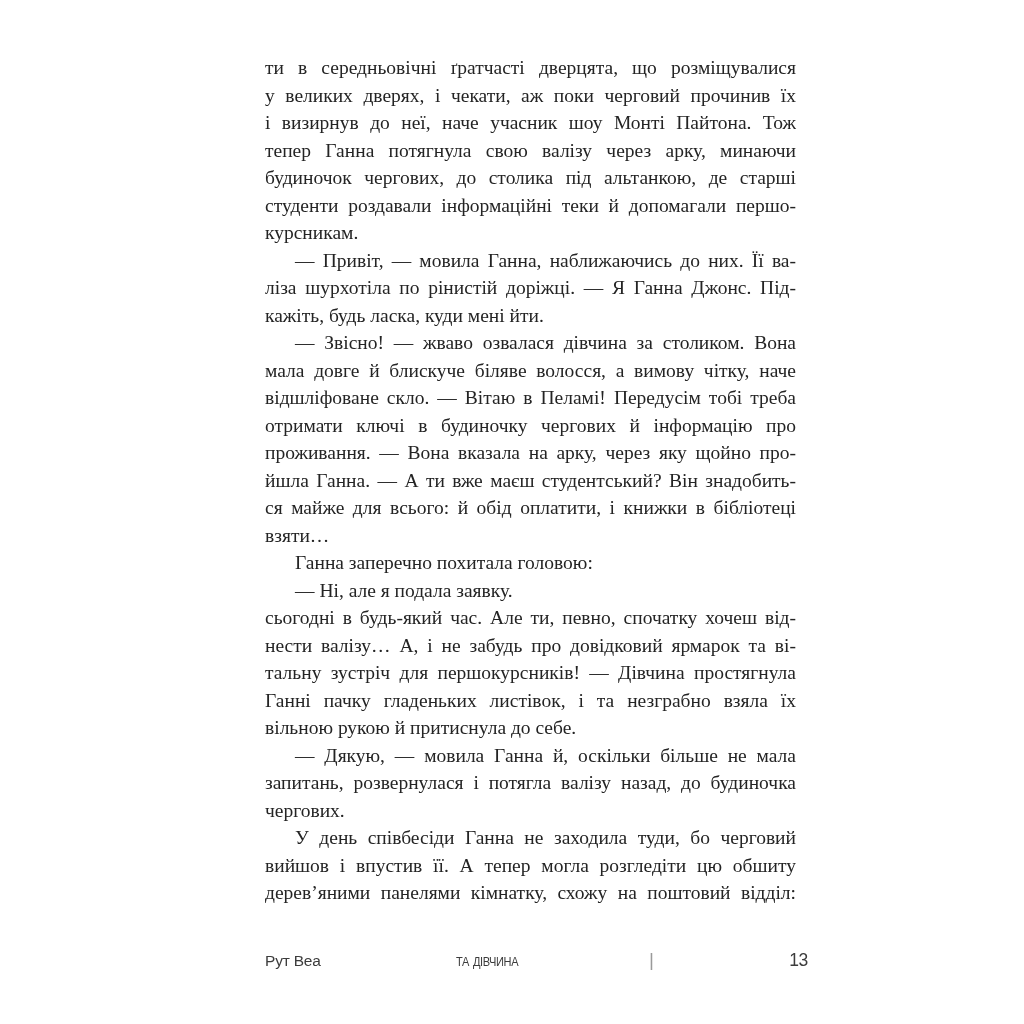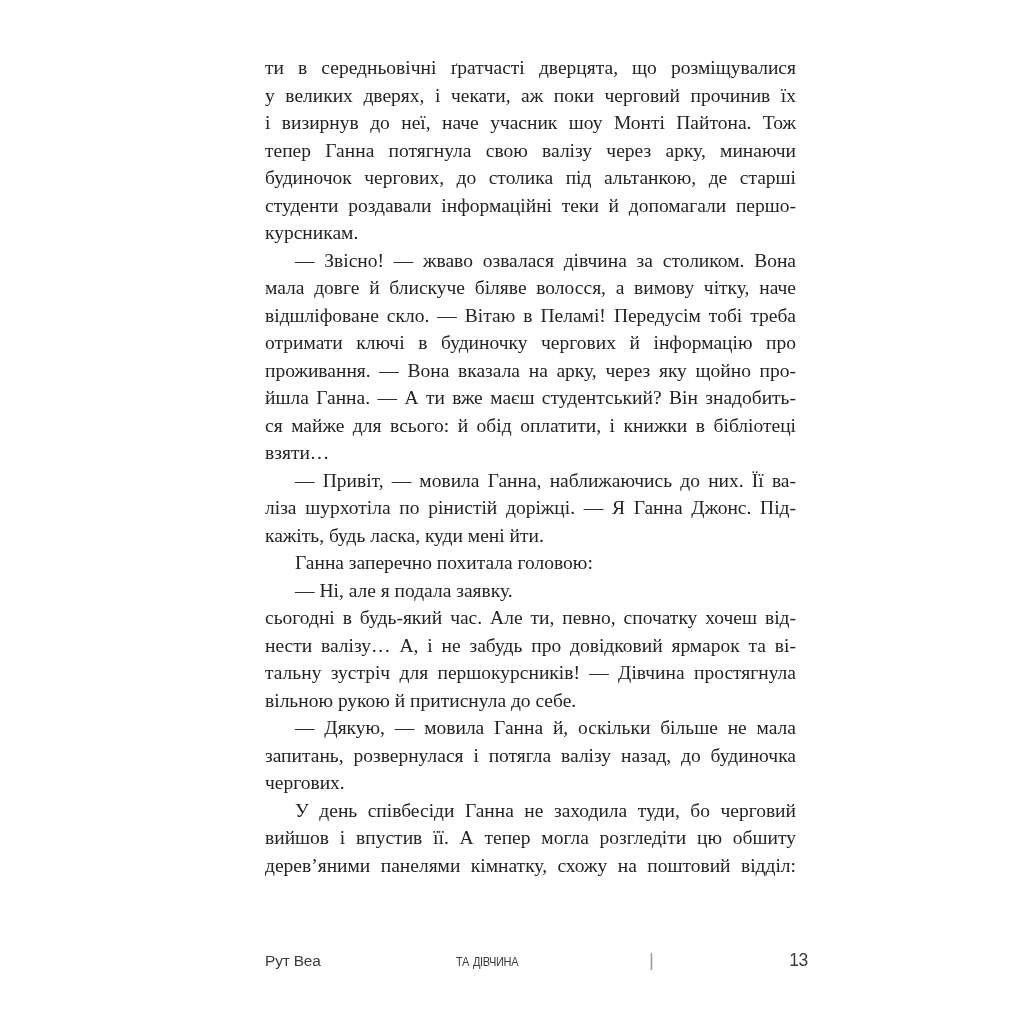--- a/index.html
+++ b/index.html
@@ -86,48 +86,49 @@
       <div class="line">ти в середньовічні ґратчасті дверцята, що розміщувалися</div>
       <div class="line">у великих дверях, і чекати, аж поки черговий прочинив їх</div>
       <div class="line">і визирнув до неї, наче учасник шоу Монті Пайтона. Тож</div>
       <div class="line">тепер Ганна потягнула свою валізу через арку, минаючи</div>
       <div class="line">будиночок чергових, до столика під альтанкою, де старші</div>
       <div class="line">студенти роздавали інформаційні теки й допомагали першо-</div>
       <div class="line last">курсникам.</div>
     </div>
 
     <div class="paragraph">
+      <div class="line indent">— Привіт, — мовила Ганна, наближаючись до них. Її ва-</div>
+      <div class="line">ліза шурхотіла по рінистій доріжці. — Я Ганна Джонс. Під-</div>
+      <div class="line last">кажіть, будь ласка, куди мені йти.</div>
+    </div>
+
+    <div class="paragraph">
       <div class="line indent">— Звісно! — жваво озвалася дівчина за столиком. Вона</div>
       <div class="line">мала довге й блискуче біляве волосся, а вимову чітку, наче</div>
       <div class="line">відшліфоване скло. — Вітаю в Пеламі! Передусім тобі треба</div>
       <div class="line">отримати ключі в будиночку чергових й інформацію про</div>
       <div class="line">проживання. — Вона вказала на арку, через яку щойно про-</div>
       <div class="line">йшла Ганна. — А ти вже маєш студентський? Він знадобить-</div>
       <div class="line">ся майже для всього: й обід оплатити, і книжки в бібліотеці</div>
       <div class="line last">взяти…</div>
-    </div>
-
-    <div class="paragraph">
-      <div class="line indent">— Привіт, — мовила Ганна, наближаючись до них. Її ва-</div>
-      <div class="line">ліза шурхотіла по рінистій доріжці. — Я Ганна Джонс. Під-</div>
-      <div class="line last">кажіть, будь ласка, куди мені йти.</div>
     </div>
 
     <div class="paragraph">
       <div class="line indent last">Ганна заперечно похитала головою:</div>
     </div>
 
     <div class="paragraph">
       <div class="line indent last">— Ні, але я подала заявку.</div>
     </div>
 
     <div class="paragraph">
       <div class="line">сьогодні в будь-який час. Але ти, певно, спочатку хочеш від-</div>
       <div class="line">нести валізу… А, і не забудь про довідковий ярмарок та ві-</div>
       <div class="line">тальну зустріч для першокурсників! — Дівчина простягнула</div>
+      <div class="line">Ганні пачку гладеньких листівок, і та незграбно взяла їх</div>
       <div class="line last">вільною рукою й притиснула до себе.</div>
     </div>
 
     <div class="paragraph">
       <div class="line indent">— Дякую, — мовила Ганна й, оскільки більше не мала</div>
       <div class="line">запитань, розвернулася і потягла валізу назад, до будиночка</div>
       <div class="line last">чергових.</div>
     </div>
 
     <div class="paragraph">

